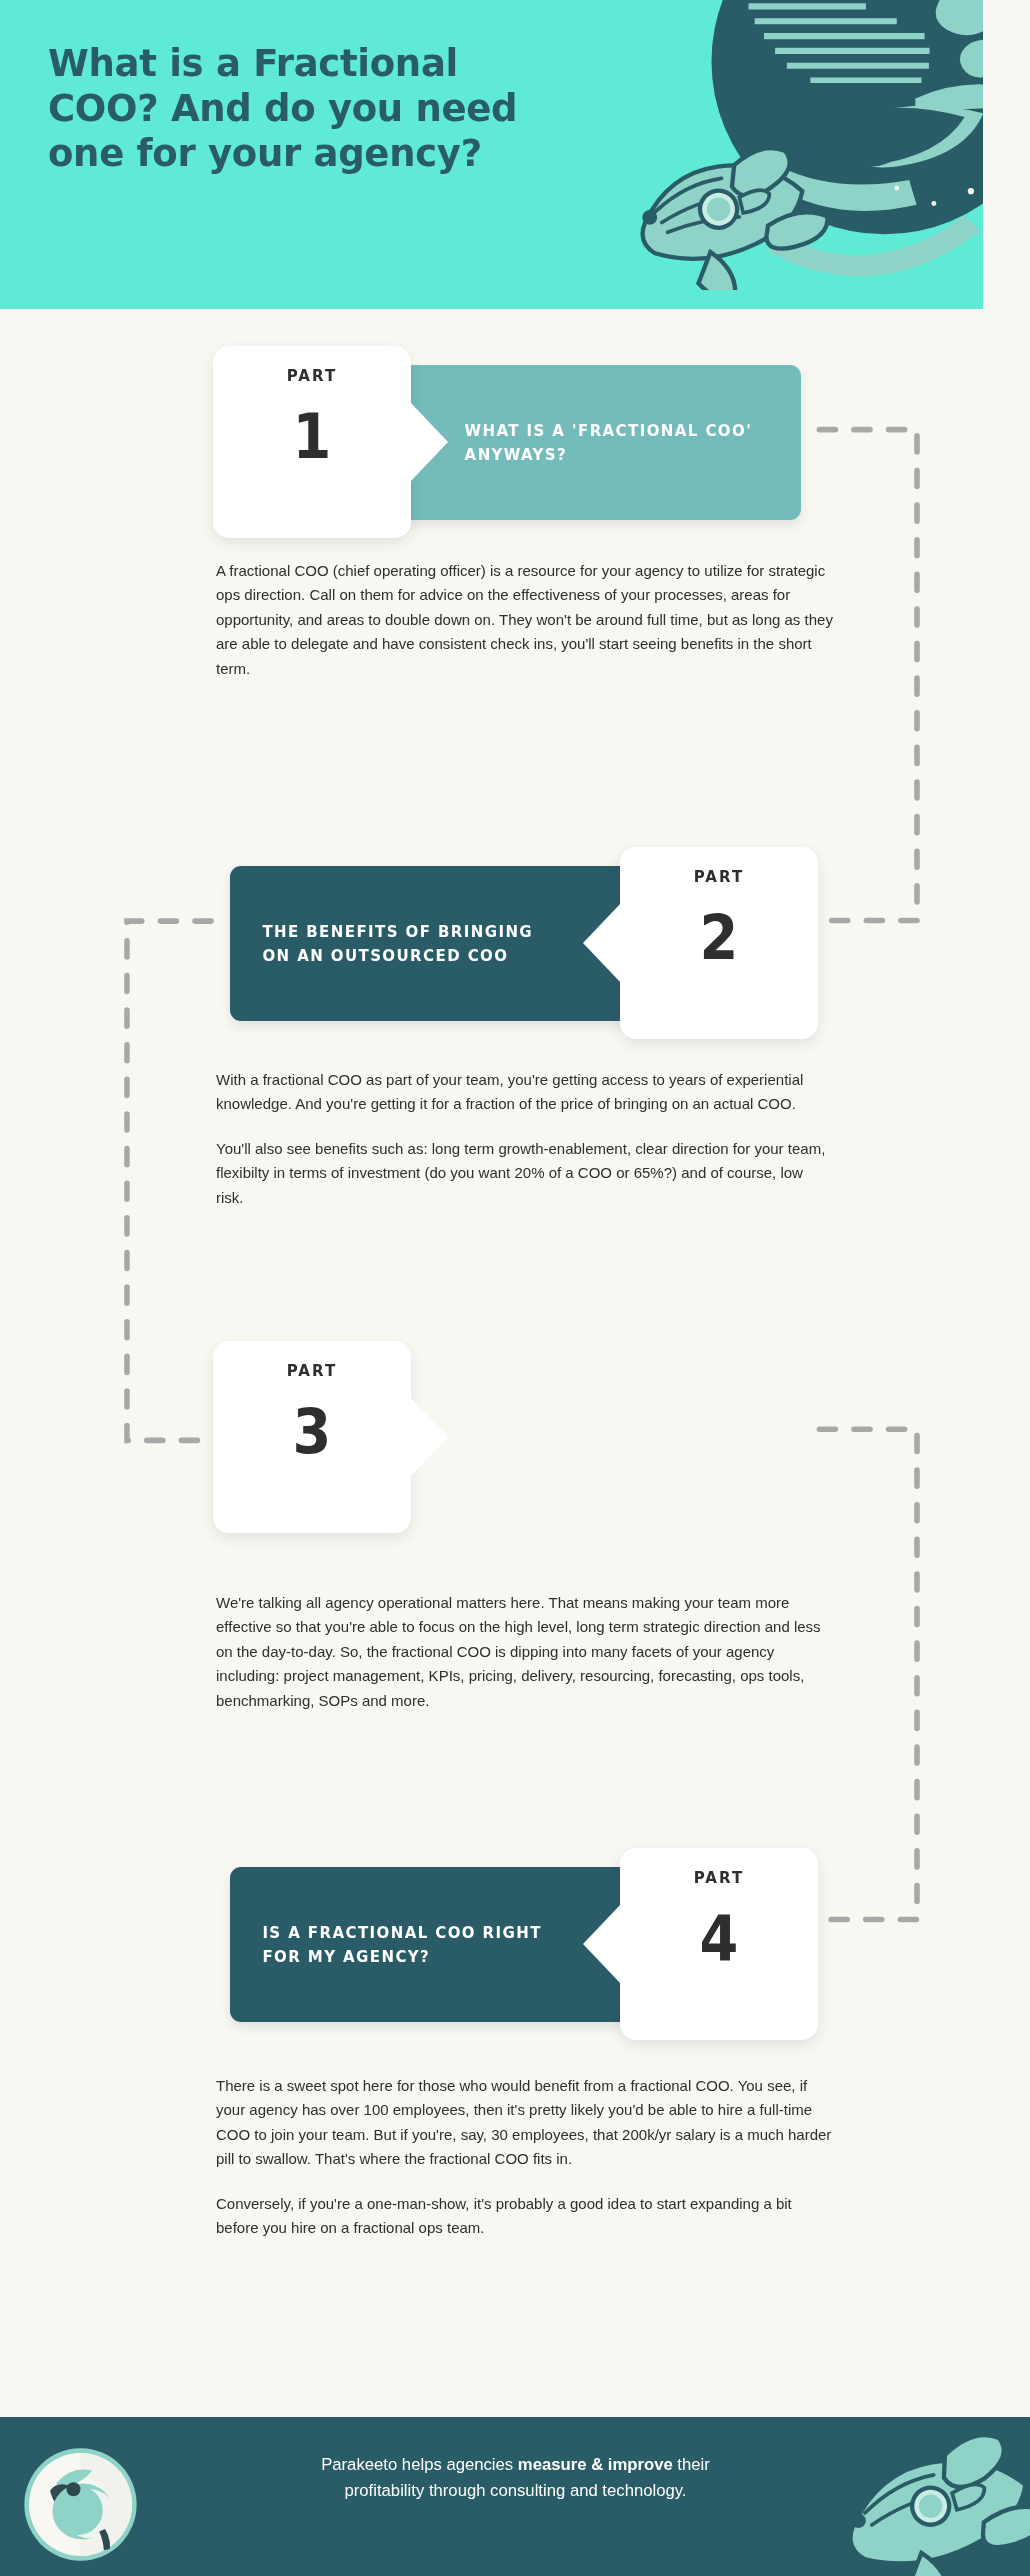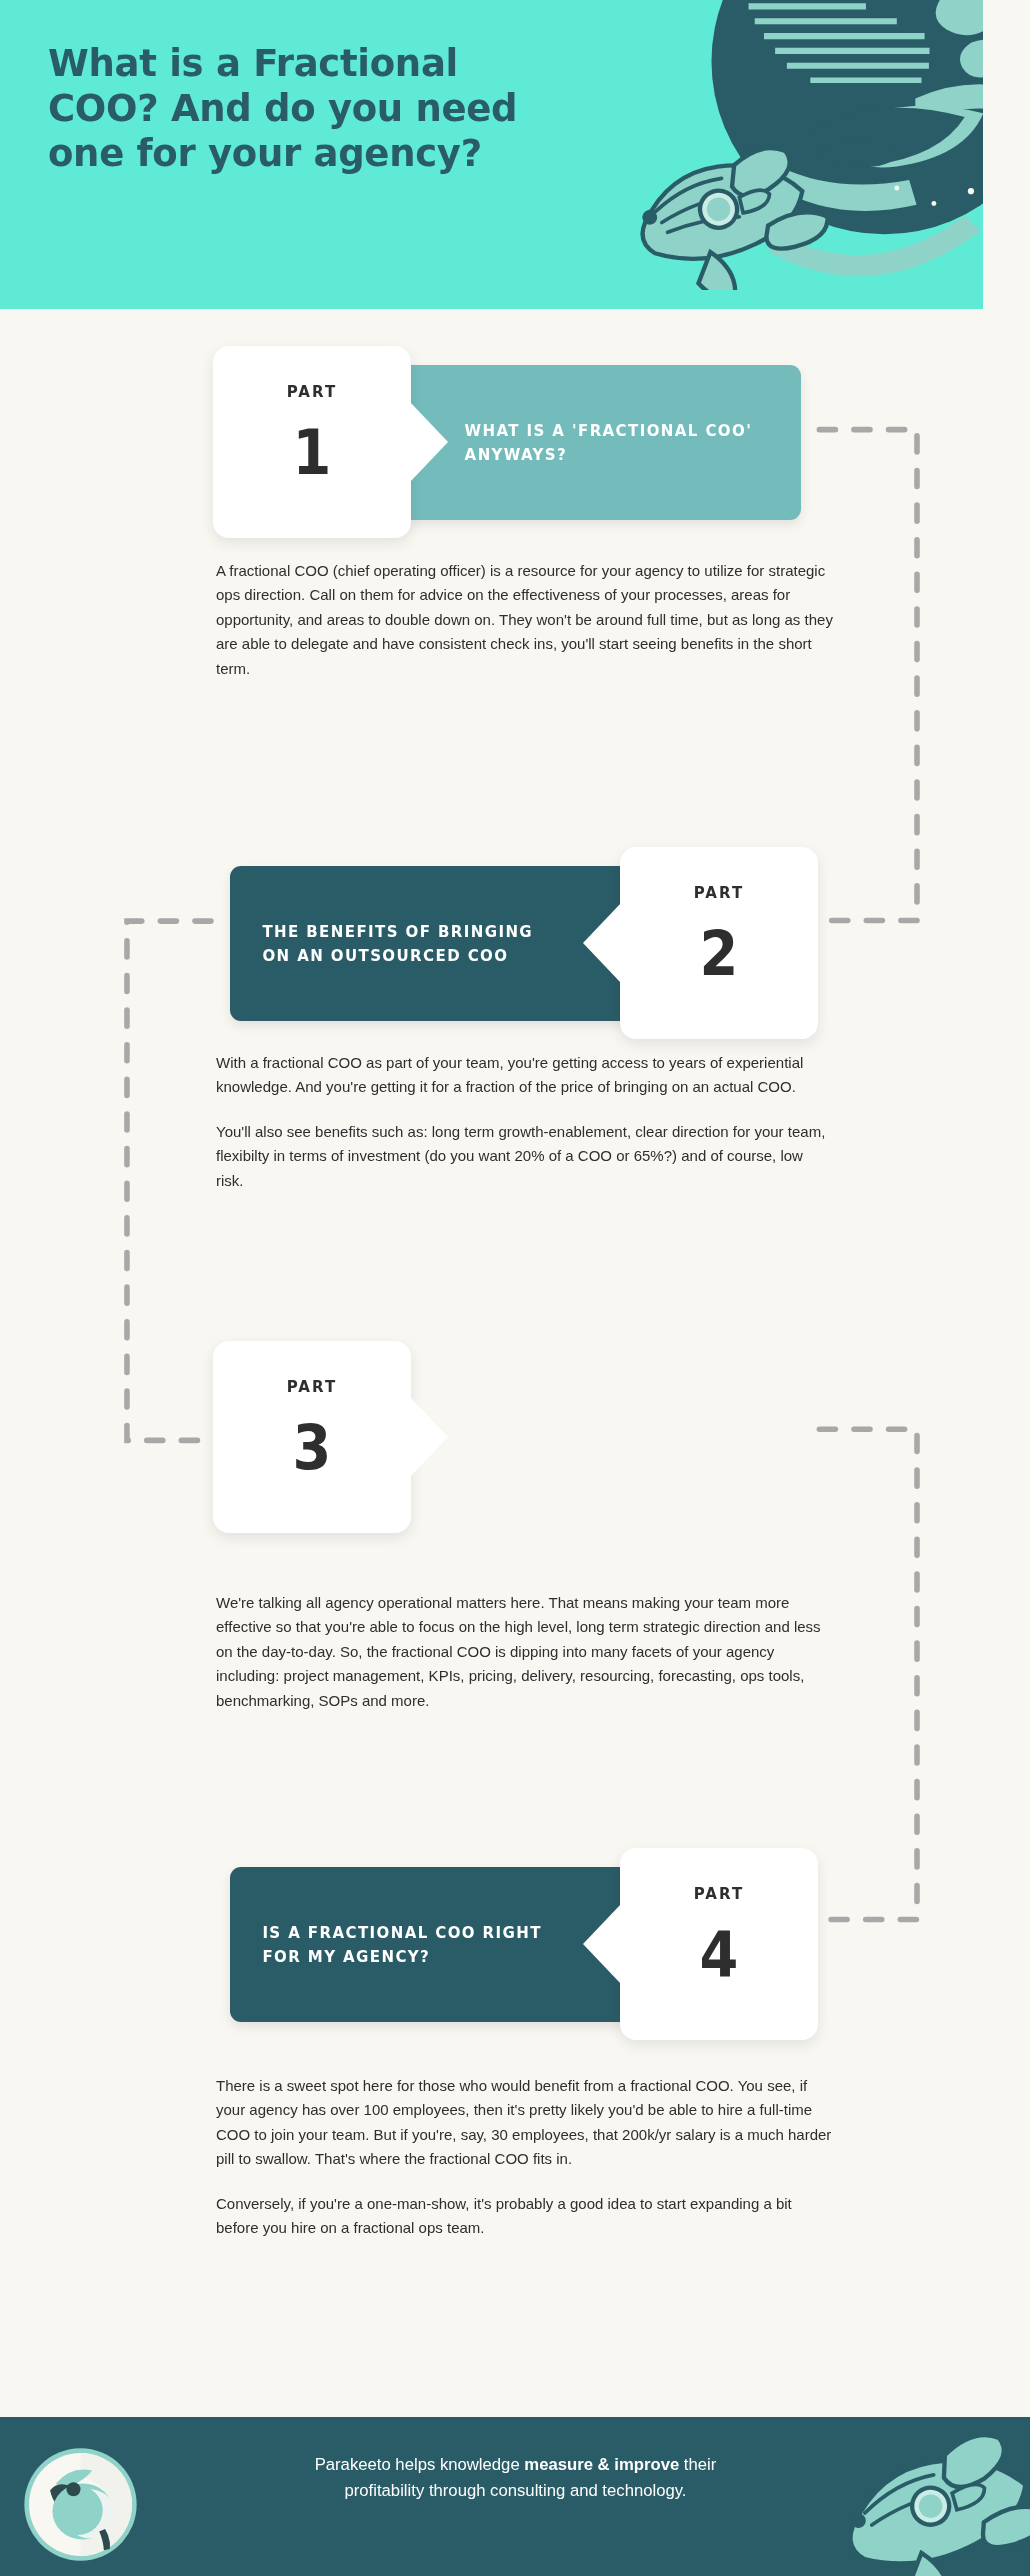--- a/index.html
+++ b/index.html
@@ -73,21 +73,21 @@
   .num-card {
     position: relative;
     width: 198px;
     min-height: 192px;
     background: #ffffff;
     border-radius: 16px;
     box-shadow: 0 5px 12.4px rgba(40,40,40,0.10);
     display: flex;
     flex-direction: column;
     align-items: center;
-    padding-top: 35px;
+    padding-top: 19px;
     z-index: 3;
   }
   .num-card .part-word {
     font-size: 16.7px;
     font-weight: 700;
     letter-spacing: 2.1px;
     color: #2e2e2e;
     font-family: "DejaVu Sans Condensed", "Liberation Sans", sans-serif;
   }
   .num-card .part-digit {
@@ -296,21 +296,21 @@
   <div class="part-header-row rtl" style="padding-right:213px;">
     <div class="num-card">
       <div class="part-word">PART</div>
       <div class="part-digit">2</div>
       <div class="notch left"></div>
     </div>
     <div class="title-banner dark">
       <div class="bt">THE BENEFITS OF BRINGING ON AN OUTSOURCED COO</div>
     </div>
   </div>
-  <div class="part-body" style="top:204px;">
+  <div class="part-body" style="top:221px;">
     <p>With a fractional COO as part of your team, you're getting access to years of experiential knowledge. And you're getting it for a fraction of the price of bringing on an actual COO.</p>
     <p>You'll also see benefits such as: long term growth-enablement, clear direction for your team, flexibilty in terms of investment (do you want 20% of a COO or 65%?) and of course, low risk.</p>
   </div>
 </div>
 
 <div class="part-block" style="top:1341px;">
   <div class="part-header-row" style="padding-left:213px;">
     <div class="num-card">
       <div class="part-word">PART</div>
       <div class="part-digit">3</div>
@@ -365,16 +365,16 @@
       <circle cx="150" cy="132" r="30" fill="#c9ece4" stroke="#2a5c67" stroke-width="7"></circle>
       <circle cx="150" cy="132" r="19" fill="#8fd3c8"></circle>
       <path d="M200 62 q58 -26 92 4 q12 36 -46 54 q-52 10 -60 -24 z" fill="#8fd3c8" stroke="#2a5c67" stroke-width="7"></path>
       <path d="M222 186 q64 -18 102 18 q-8 36 -70 32 q-50 -4 -40 -32 z" fill="#8fd3c8" stroke="#2a5c67" stroke-width="7"></path>
       <path d="M190 124 q44 -8 52 10 q-8 24 -54 18 z" fill="#8fd3c8" stroke="#2a5c67" stroke-width="6"></path>
       <path d="M110 198 q36 48 14 90 q-34 -6 -52 -46 z" fill="#8fd3c8" stroke="#2a5c67" stroke-width="7"></path>
     </g>
   </svg>
 
   <div class="footer-center">
-    <div class="footer-tagline"><span>Parakeeto helps knowledge </span><b>measure &amp; improve</b><span> their profitability through consulting and technology.</span></div>
+    <div class="footer-tagline"><span>Parakeeto helps agencies </span><b>measure &amp; improve</b><span> their profitability through consulting and technology.</span></div>
   </div>
 </div>
 
 
 </body></html>

